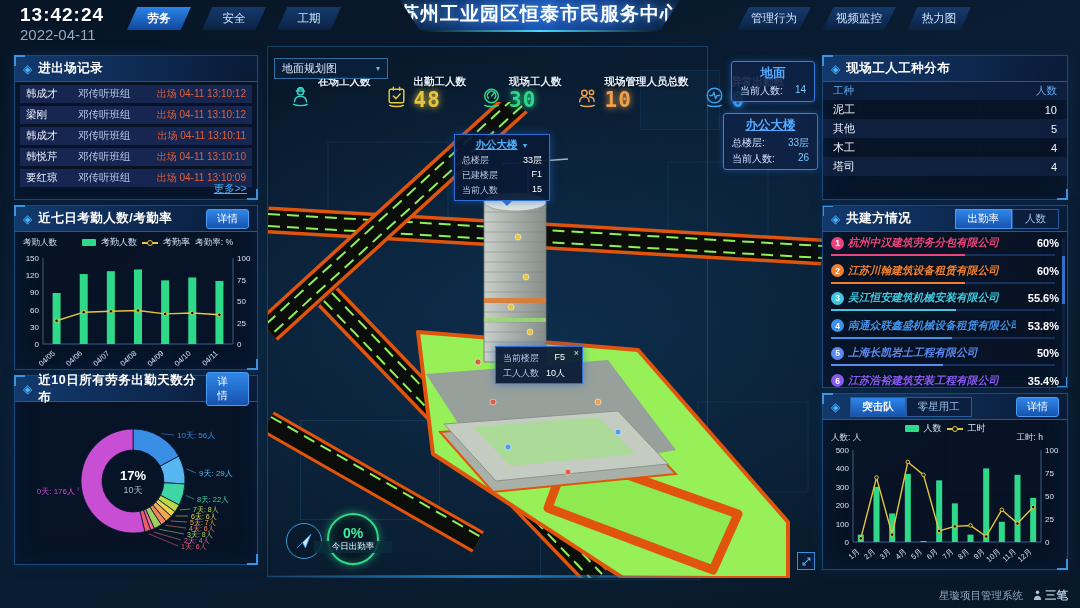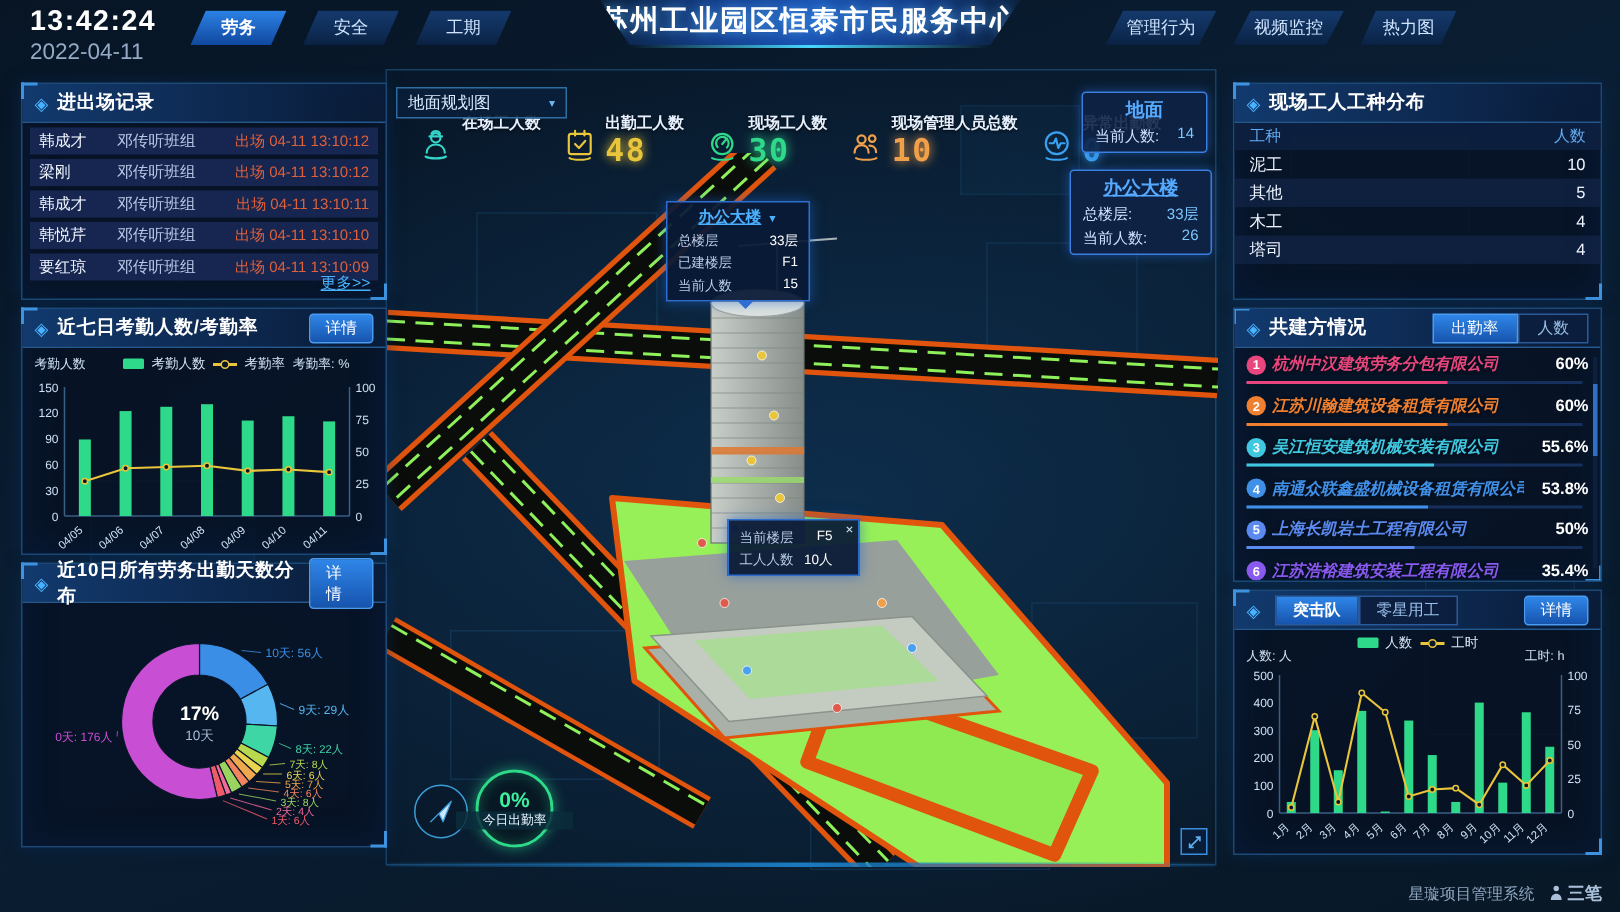--- a/index.html
+++ b/index.html
@@ -63,21 +63,21 @@
   .lg-swatch { width:14px; height:7px; border-radius:1px; display:inline-block; }
   .lg-line { width:16px; height:2px; position:relative; display:inline-block; }
   .lg-line i { position:absolute; left:5px; top:-2px; width:6px; height:6px; border-radius:50%;
     border:1.5px solid; background:#0a1628; display:block; }
   .ax-l,.ax-r { position:absolute; top:31px; font-size:8.5px; color:#cfe2f5; }
   .ax-l { left:8px; } .ax-r { right:24px;text-align:center; }
   svg { font-family:"Liberation Sans",sans-serif; }
   .chart-svg { position:absolute; left:0; top:44px; }
 
   
-  .map-wrap { position:absolute; left:257px; top:46px; width:554px; height:531px;
+  .map-wrap { position:absolute; left:267px; top:46px; width:441px; height:531px;
     border:1px solid rgba(40,110,170,.45); z-index:10; }
   .map-wrap::after { content:""; position:absolute; left:0; right:0; bottom:-2px; height:3px;
     background:linear-gradient(90deg,rgba(20,120,200,.1),#1a7ac0,rgba(20,120,200,.1)); }
   .map-select { position:absolute; left:6px; top:11px; width:114px; height:21px; z-index:15;
     background:rgba(10,30,58,.92); border:1px solid #2e6ea0; display:flex; align-items:center;
     padding:0 7px; font-size:11px; color:#d8ecff; cursor:pointer; }
   .map-select .caret { margin-left:auto; font-size:8px; color:#6ab4f0; }
   .stats-row { position:absolute; left:20px; top:28px; display:flex; gap:13px; z-index:14; }
   .stat { display:flex; align-items:flex-start; }
   .sicon { margin:8px 5px 0 0; }

